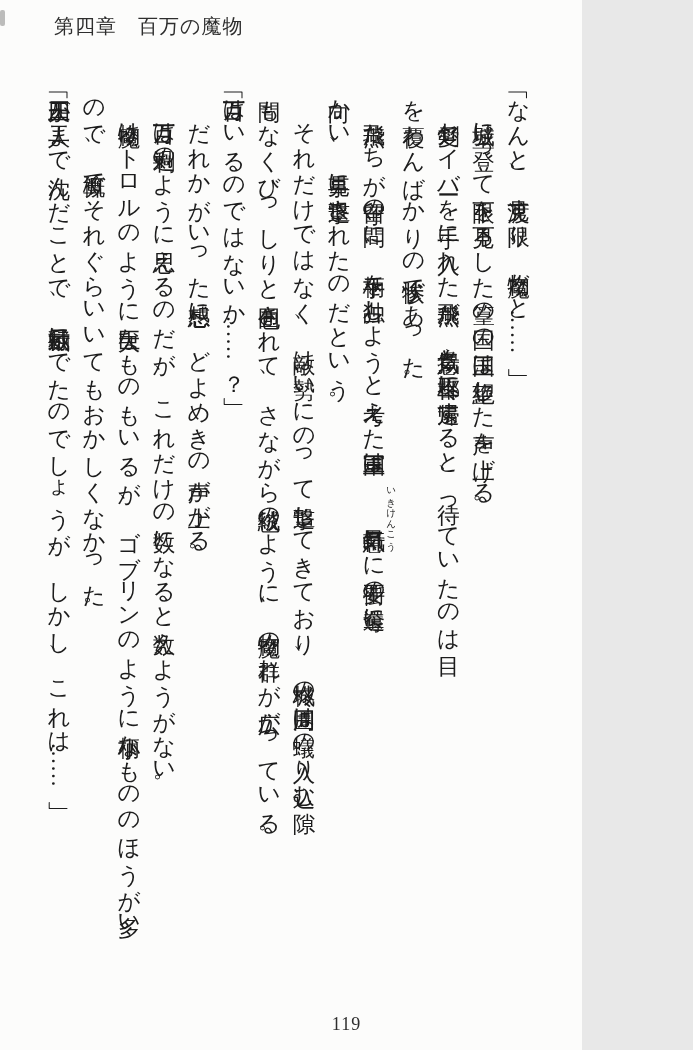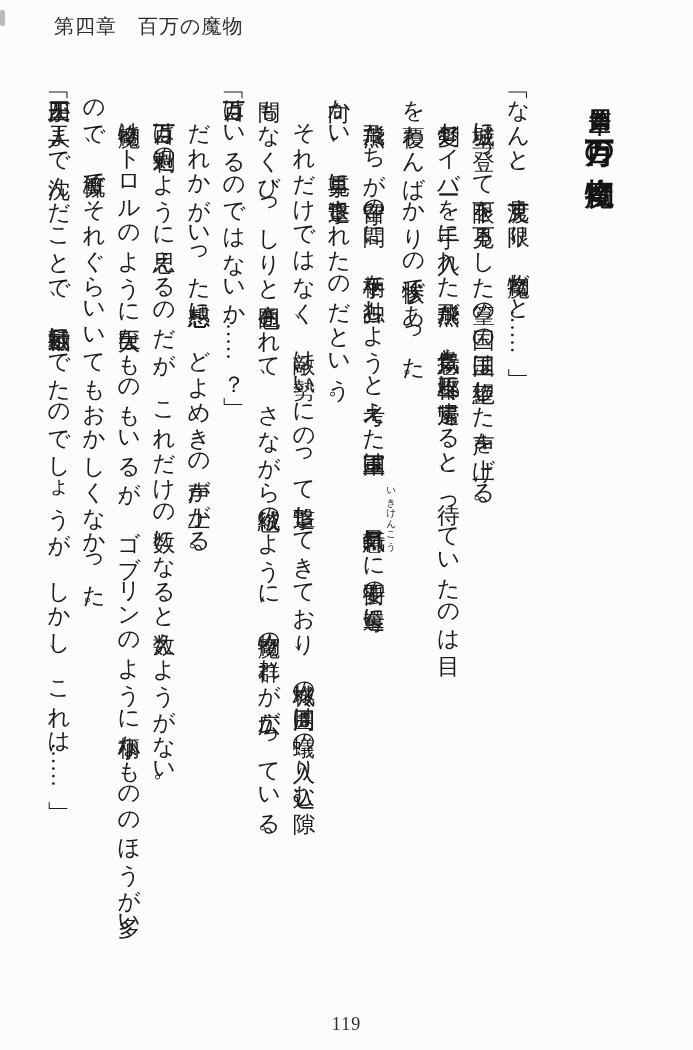--- a/index.html
+++ b/index.html
@@ -1,18 +1,18 @@
 <!DOCTYPE html>
 <html lang="ja"><head>
 <meta charset="utf-8">
 <style>
   html, body { margin: 0; padding: 0; background: #e8e8e8; }
   .page {
     position: relative;
-    width: 693px;
+    width: 582px;
     height: 1050px;
     background: #fcfcfb;
     overflow: hidden;
     font-family: "Liberation Serif", "DejaVu Serif", serif;
     color: #1c1c1c;
   }
   .scan-artifact {
     position: absolute;
     left: 0; top: 10px;
     width: 5px; height: 16px;

